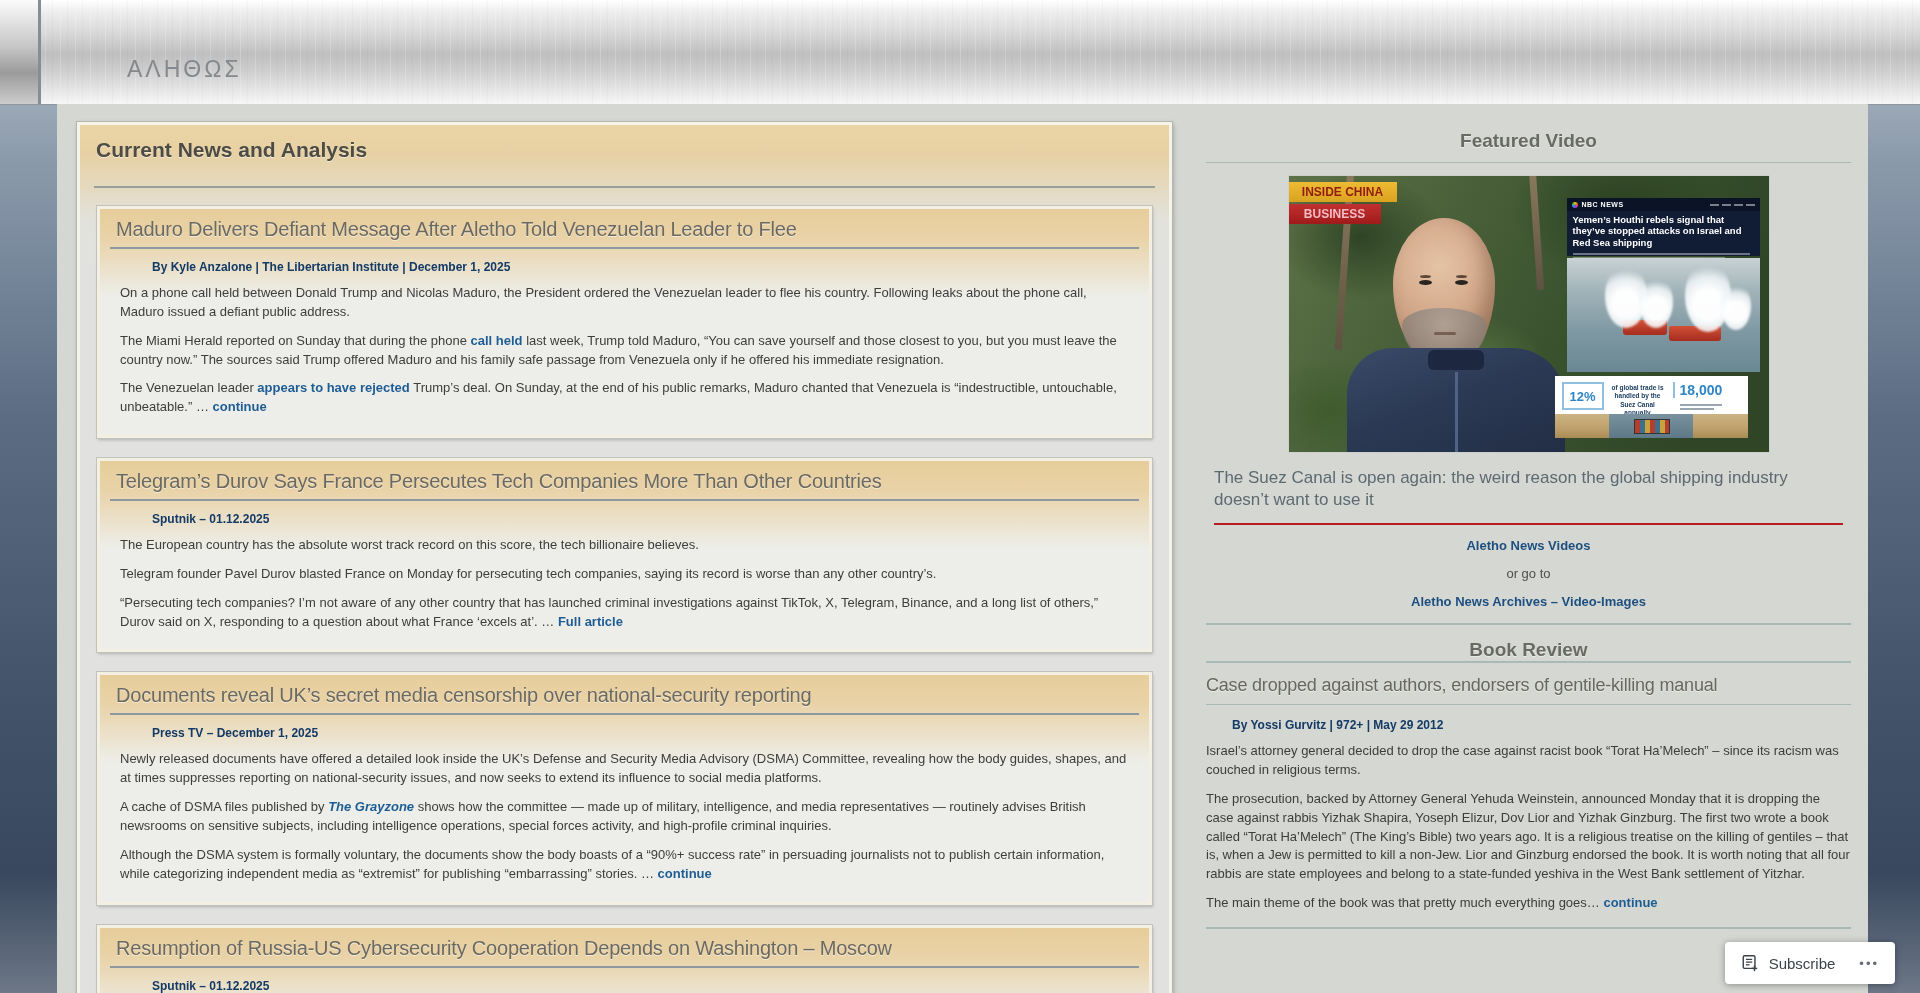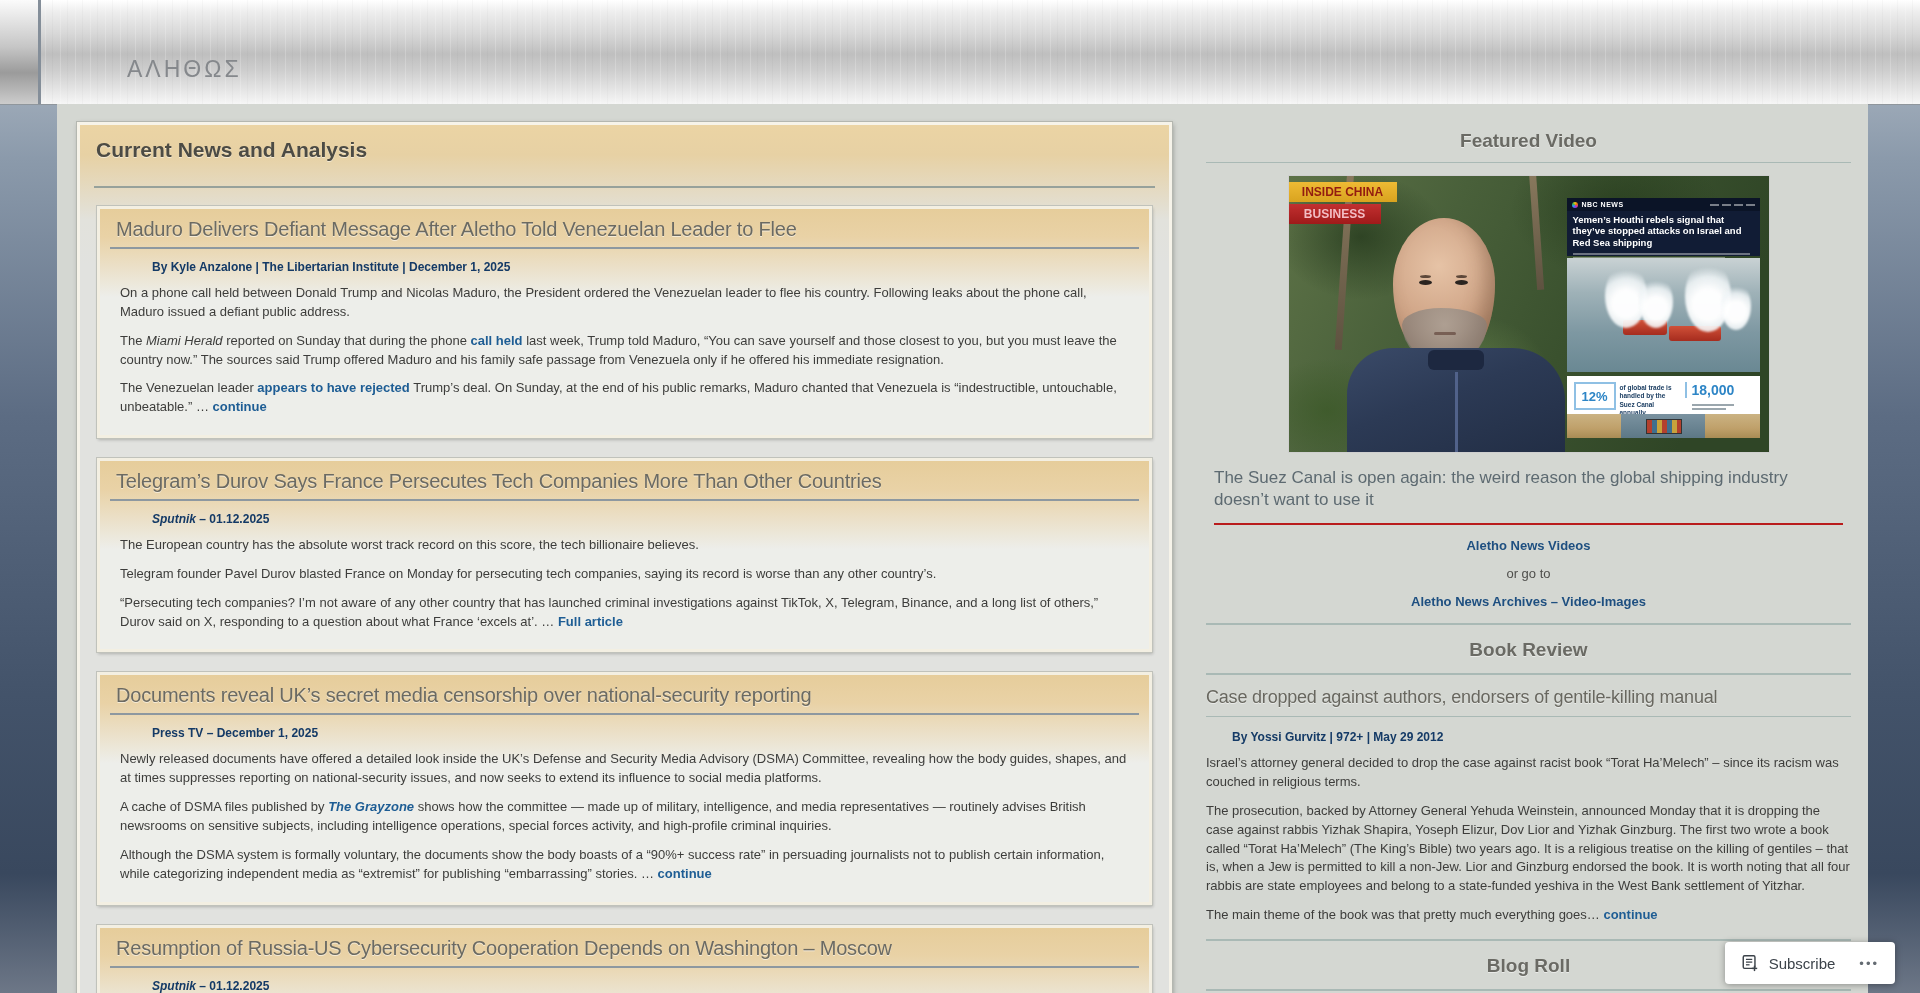--- a/index.html
+++ b/index.html
@@ -38,27 +38,27 @@
   .section-title{font-size:21px;font-weight:bold;color:#4c4b44;margin:2px 2px 0;padding:5px 2px 24px;border-bottom:2px solid #96a19b;text-shadow:0 1px 0 rgba(255,255,255,.5);}
   .post{
     background:linear-gradient(to bottom,#e6cd9b 0px,#e9d2a6 28px,#edeeea 88px,#edeeea 100%);
     border:3px solid #f3efe2;box-shadow:0 0 0 1px #c0c2bb,1px 2px 3px rgba(0,0,0,.22);
     margin:18px 5px 20px;
   }
   .post-title{font-size:20px;font-weight:normal;color:#6b6a62;letter-spacing:-.2px;margin:0 10px;padding:9px 6px 6px;border-bottom:2px solid #8d98a0;text-shadow:0 1px 0 rgba(255,255,255,.55);cursor:pointer;}
   .post-byline{margin:11px 0 0 52px;font-size:12px;font-weight:bold;color:#143a66;}
   .post-body{padding:0 20px 8px;}
   .post-body p,.sb-body p{font-size:13px;line-height:1.45;color:#3d3d3b;margin:10px 0;}
-  .seg-i{font-style:italic;}
+  .seg-i{}
   .seg-a{color:#1e5d94;font-weight:bold;cursor:pointer;}
   .seg-ai{color:#1e5d94;font-weight:bold;font-style:italic;cursor:pointer;}
   
   .sidebar{position:absolute;left:1149px;top:26px;width:645px;}
   .sb-title{font-size:19px;font-weight:bold;color:#6a6a64;margin:0;padding-bottom:10px;border-bottom:1px solid #a9b9b5;text-shadow:0 1px 0 rgba(255,255,255,.5);text-align:center;}
-  .sb-title.center{text-align:center;border-bottom:2px solid #a9b9b5;padding-bottom:12px;}
+  .sb-title.center{text-align:center;border-bottom:2px solid #a9b9b5;padding-bottom:0;}
   hr.sb{border:0;border-top:2px solid #a9b9b5;margin:14px 0;}
   .video-caption{font-size:17px;color:#5d6a71;text-align:left;line-height:1.3;margin:14px 8px 0;padding-bottom:12px;border-bottom:2px solid #b91c1c;}
   .video-links{text-align:center;font-size:13px;}
   .vlink{display:block;color:#1e4f80;font-weight:bold;margin:13px 0;cursor:pointer;}
   .orgoto{display:block;color:#4f4f4c;margin:13px 0;}
   .book-title{font-size:18px;font-weight:normal;color:#68675f;letter-spacing:-.2px;margin:12px 0 0;padding-bottom:8px;border-bottom:1px solid #a9b9b5;text-shadow:0 1px 0 rgba(255,255,255,.5);cursor:pointer;}
   .sb-byline{margin:13px 0 0 26px;font-size:12px;font-weight:bold;color:#143a66;}
   .sb-body{margin-top:2px;}
   
   .vt{
@@ -103,21 +103,21 @@
   .vt-sea{position:absolute;left:278px;top:82px;width:193px;height:114px;
     background:linear-gradient(to bottom,#c9d2d4 0%,#9fb2b8 30%,#7e98a2 65%,#6a8893 100%);}
   .vt-ship{position:absolute;background:linear-gradient(#d05038,#a62c1e);border-radius:2px 2px 3px 3px;height:15px;}
   .vt-ship.s1{left:56px;top:62px;width:44px;} .vt-ship.s2{left:102px;top:68px;width:52px;}
   .vt-plume{position:absolute;border-radius:50%;filter:blur(1px);
     background:radial-gradient(circle at 50% 62%,rgba(255,255,255,.98) 0 30%,rgba(240,245,247,.85) 55%,rgba(255,255,255,0) 75%);}
   .vt-plume.p1{left:38px;top:6px;width:42px;height:64px;}
   .vt-plume.p2{left:72px;top:18px;width:34px;height:52px;}
   .vt-plume.p3{left:118px;top:2px;width:46px;height:72px;}
   .vt-plume.p4{left:154px;top:24px;width:30px;height:48px;}
-  .vt-info{position:absolute;left:278px;top:200px;width:193px;height:62px;background:#ffffff;}
+  .vt-info{position:absolute;left:266px;top:200px;width:193px;height:62px;background:#ffffff;text-align:center;}
   .vt-pct{position:absolute;left:7px;top:6px;min-width:34px;height:24px;border:2px solid #8fc0e4;color:#2d85c6;font-size:13px;font-weight:bold;display:flex;align-items:center;justify-content:center;padding:0 2px;}
   .vt-info-txt{position:absolute;left:53px;top:8px;width:60px;font-size:6.5px;line-height:1.3;color:#1d3f63;font-weight:bold;}
   .vt-num{position:absolute;left:118px;top:6px;color:#2d85c6;font-size:14px;font-weight:bold;border-left:2px solid #8fc0e4;padding-left:5px;}
   .vt-num-sub{position:absolute;left:125px;top:26px;}
   .vt-num-sub i{display:block;height:2px;background:#9aa6ad;margin:2px 0;}
   .vt-num-sub i.a{width:42px;} .vt-num-sub i.b{width:34px;}
   .vt-canal{position:absolute;left:0;bottom:0;width:100%;height:24px;background:linear-gradient(to bottom,#cbb383,#bfa06a 60%,#a98c55);}
   .vt-canal::before{content:"";position:absolute;left:28%;top:0;width:44%;height:100%;background:linear-gradient(#7a92a0,#5d7886);}
   .vt-canal::after{content:"";position:absolute;left:41%;top:5px;width:34px;height:13px;border:1px solid #333;
     background:repeating-linear-gradient(90deg,#b3402e 0 5px,#3f6f8e 5px 10px,#c8a23c 10px 15px);}
@@ -248,21 +248,20 @@
     <h4 class="book-title">Case dropped against authors, endorsers of gentile-killing manual</h4>
     <div class="sb-byline"><span class="seg-p">By Yossi Gurvitz | 972+ | May 29 2012</span></div>
     <div class="sb-body">
         <p><span class="seg-p">Israel’s attorney general decided to drop the case against racist book “Torat Ha’Melech” – since its racism was couched in religious terms.</span></p>
         <p><span class="seg-p">The prosecution, backed by Attorney General Yehuda Weinstein, announced Monday that it is dropping the case against rabbis Yizhak Shapira, Yoseph Elizur, Dov Lior and Yizhak Ginzburg. The first two wrote a book called “Torat Ha’Melech” (The King’s Bible) two years ago. It is a religious treatise on the killing of gentiles – that is, when a Jew is permitted to kill a non-Jew. Lior and Ginzburg endorsed the book. It is worth noting that all four rabbis are state employees and belong to a state-funded yeshiva in the West Bank settlement of Yitzhar.</span></p>
         <p><span class="seg-p">The main theme of the book was that pretty much everything goes…  </span><span class="seg-a">continue</span></p>
       </div>
 
     <hr class="sb">
 
-    <h3 class="sb-title center">Blog Roll</h3>
 
   </aside>
 </div>
 
 <div class="subscribe-pill">
   <svg width="18" height="18" viewBox="0 0 20 20">
     <rect x="2.5" y="2" width="13" height="14" rx="1.5" fill="none" stroke="#3c434a" stroke-width="1.6"></rect>
     <line x1="5.5" y1="6" x2="12.5" y2="6" stroke="#3c434a" stroke-width="1.4"></line>
     <line x1="5.5" y1="9" x2="12.5" y2="9" stroke="#3c434a" stroke-width="1.4"></line>
     <line x1="5.5" y1="12" x2="9.5" y2="12" stroke="#3c434a" stroke-width="1.4"></line>

